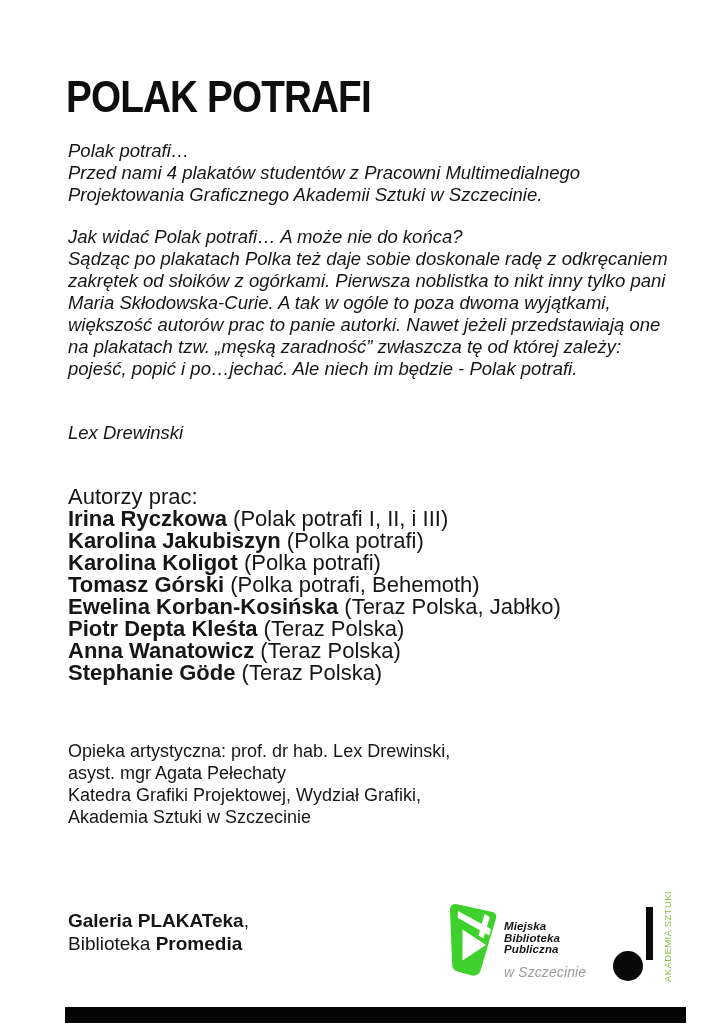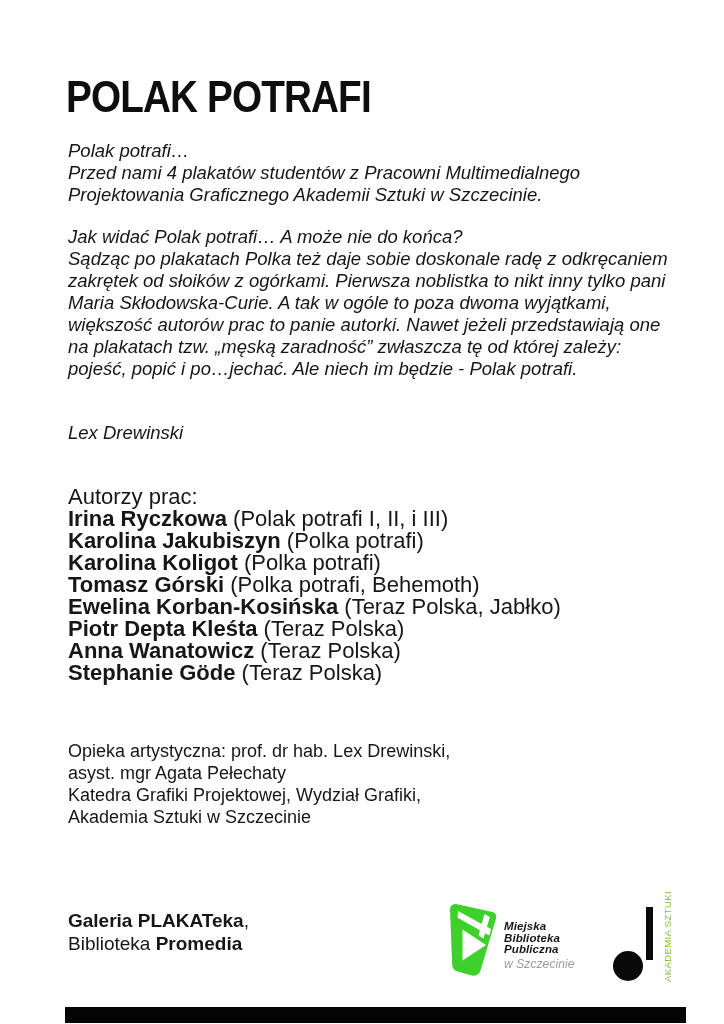--- a/index.html
+++ b/index.html
@@ -38,21 +38,21 @@
 
   .authors { left: 68px; top: 486px; font-size: 22px; line-height: 22px; }
   .credits { left: 68px; top: 740px; font-size: 18px; line-height: 22px; }
   .bold { font-weight: bold; }
 
   .venue { left: 68px; top: 909px; font-size: 19px; line-height: 23px; }
 
   .library-logo { left: 449px; top: 902px; width: 48px; height: 76px; }
 
   .library-text { left: 504px; top: 921px; font-size: 11.5px; line-height: 11.5px; font-weight: bold; letter-spacing: 0.1px; font-style: italic; }
-  .library-text .sub { font-weight: normal; font-size: 12px; margin-top: 3px; }
+  .library-text .sub { font-weight: normal; font-size: 14px; margin-top: 11px; }
 
   .academy-mark-circle {
     left: 613px; top: 951px; width: 30px; height: 30px;
     border-radius: 50%; background: #0a0a0a;
   }
   .academy-mark-bar {
     left: 646px; top: 907px; width: 7px; height: 53px;
     background: #0a0a0a;
   }
   .academy-text {

